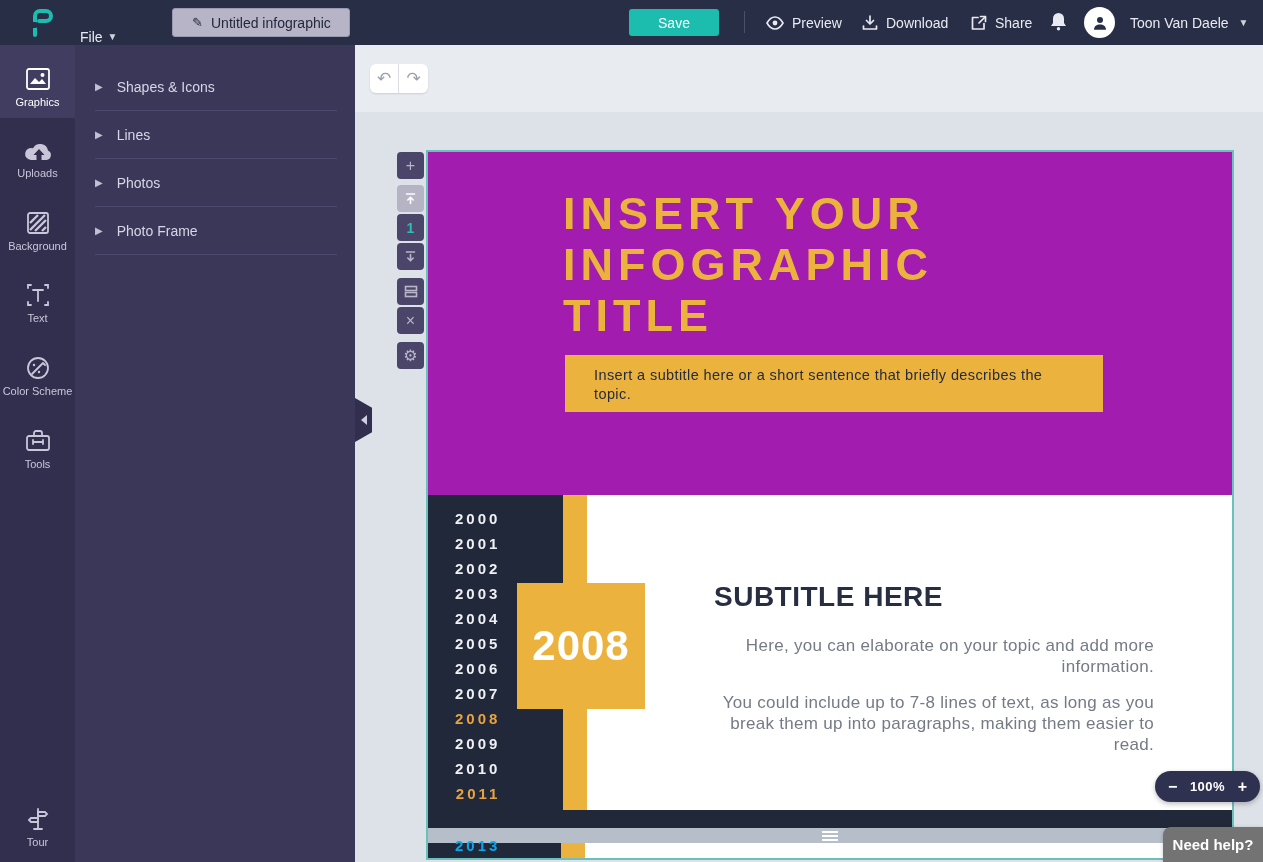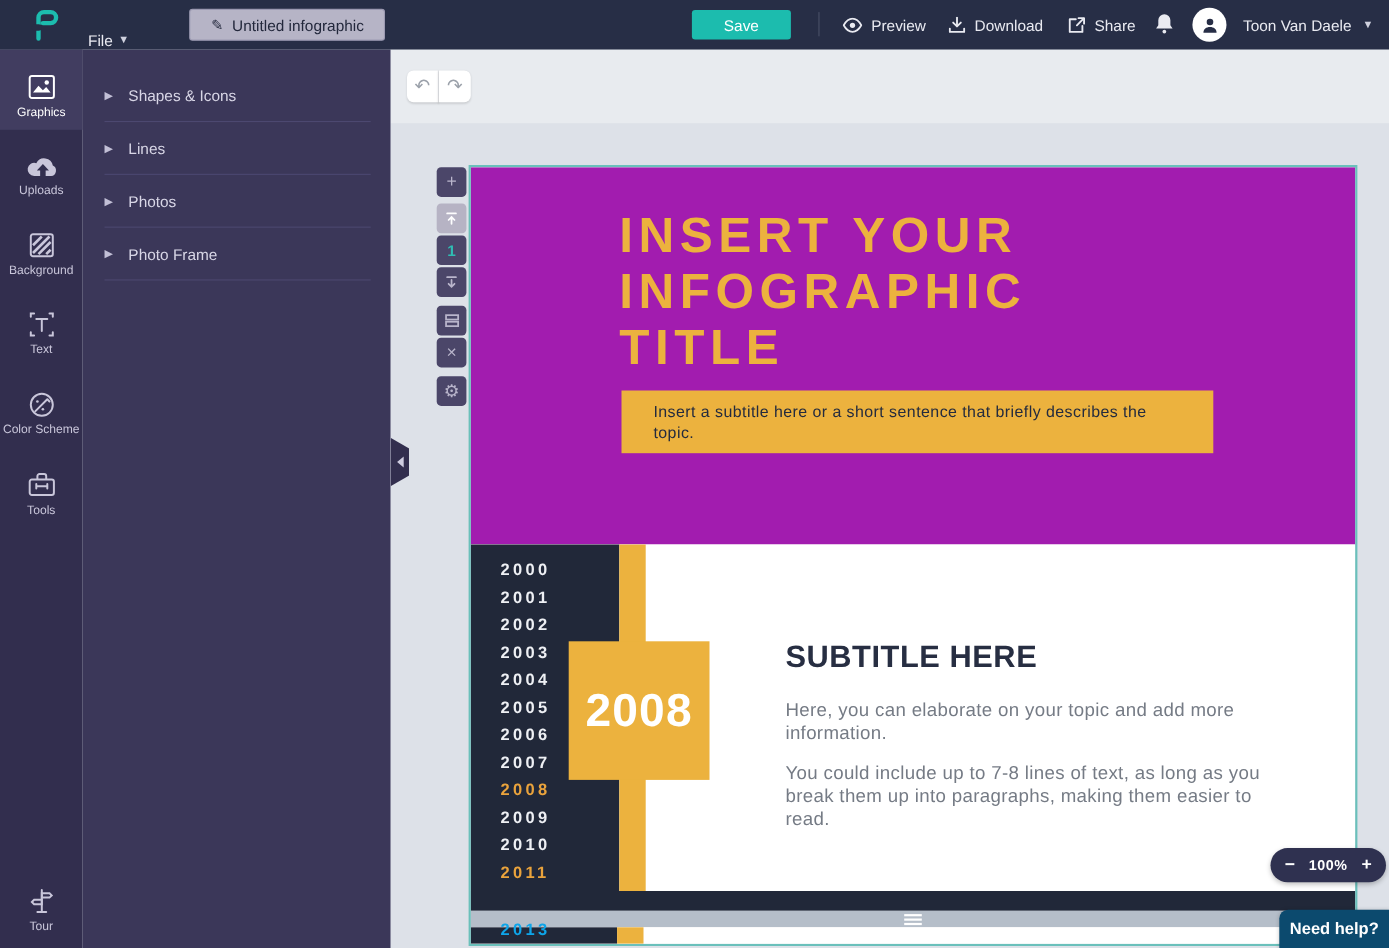--- a/index.html
+++ b/index.html
@@ -53,21 +53,21 @@
   .bt-btn.num { color:#2fbdb3; font-size:14px; font-weight:bold; }
   .bt-btn svg { display:block; }
   .mb2{margin-bottom:2px;} .mb6{margin-bottom:6px;} .mb8{margin-bottom:8px;}
 
   
   .canvas { position:absolute; left:73px; top:107px; width:804px; height:706px; outline:2px solid #6ac0bb; background:#fff; overflow:hidden; }
   .cv-header { position:absolute; left:0; top:0; width:804px; height:343px; background:#a21caf; }
   .cv-title { position:absolute; left:135px; top:36px; color:#ecb23e; font-size:45px; font-weight:800; letter-spacing:5px; line-height:51px; cursor:pointer; }
   .cv-subtitle-box { position:absolute; left:137px; top:203px; width:538px; height:57px; background:#ecb23e; color:#242b3e; font-size:14.5px; line-height:19px; letter-spacing:.4px; padding:11px 30px 0 29px; cursor:pointer; }
 
-  .cv-timeline { position:absolute; left:0; top:343px; width:804px; height:315px; background:#fff; }
+  .cv-timeline { position:absolute; left:0; top:343px; width:804px; height:315px; background:#fff;text-align:right; }
   .cv-navcol { position:absolute; left:0; top:0; width:135px; height:315px; background:#212839; }
   .cv-bar { position:absolute; left:135px; top:0; width:24px; height:315px; background:#ecb23e; }
   .year-list { position:absolute; left:27px; top:11px; }
   .year { height:25px; color:#eef0f4; font-size:15px; font-weight:bold; letter-spacing:3px; line-height:25px; cursor:pointer; }
   .year.hl { color:#eaa33c; }
   .cv-yearbox { position:absolute; left:89px; top:88px; width:128px; height:126px; background:#ecb23e; display:flex; align-items:center; justify-content:center; color:#fff; font-size:42px; font-weight:bold; letter-spacing:1px; cursor:pointer; }
   .cv-heading { position:absolute; left:286px; top:86px; color:#272e42; font-size:28px; font-weight:800; letter-spacing:.5px; cursor:pointer; }
   .cv-body { position:absolute; left:286px; top:140px; width:440px; color:#757b85; font-size:17px; line-height:21px; letter-spacing:.3px; cursor:pointer; }
   .cv-body p + p { margin-top:15px; }
 
@@ -78,21 +78,21 @@
 
   .cv-block2 { position:absolute; left:0; top:691px; width:804px; height:15px; background:#fff; }
   .b2-nav { position:absolute; left:0; top:0; width:133px; height:15px; background:#212839; }
   .b2-year { position:absolute; left:27px; top:-6px; color:#0ea5e9; font-size:15px; font-weight:bold; letter-spacing:3px; }
   .b2-bar { position:absolute; left:133px; top:0; width:24px; height:15px; background:#ecb23e; }
 
   
   .zoom-pill { position:absolute; left:1155px; top:771px; width:105px; height:31px; background:#2f3150; border-radius:16px; display:flex; align-items:center; justify-content:space-between; padding:0 13px; color:#fff; z-index:40; box-shadow:0 2px 5px rgba(0,0,0,.25); }
   .zoom-pill .zbtn { background:none; border:none; color:#fff; font-size:16px; font-weight:bold; cursor:pointer; line-height:1; font-family:inherit; }
   .zoom-level { font-size:13px; font-weight:bold; letter-spacing:.5px; }
-  .need-help { position:absolute; left:1163px; top:827px; width:100px; height:35px; background:#0c4a6e; border:none; border-radius:8px 0 0 0; color:#fff; font-size:15px; font-weight:bold; font-family:inherit; cursor:pointer; z-index:41; box-shadow:0 1px 4px rgba(0,0,0,.2); }
+  .need-help { position:absolute; left:1163px; top:827px; width:100px; height:35px; background:#737373; border:none; border-radius:8px 0 0 0; color:#fff; font-size:15px; font-weight:bold; font-family:inherit; cursor:pointer; z-index:41; box-shadow:0 1px 4px rgba(0,0,0,.2); }
 </style>
 </head>
 <body>
 
 <div id="app">
 
   <header class="topbar">
     <div class="logo">
       <svg width="26" height="30" viewBox="0 0 26 30" fill="none" stroke="#1cbcae" stroke-width="4" stroke-linecap="round">
         <path d="M7 27 V8 a5 5 0 0 1 5 -5 h6 a5 5 0 0 1 0 10 h-7"></path>

